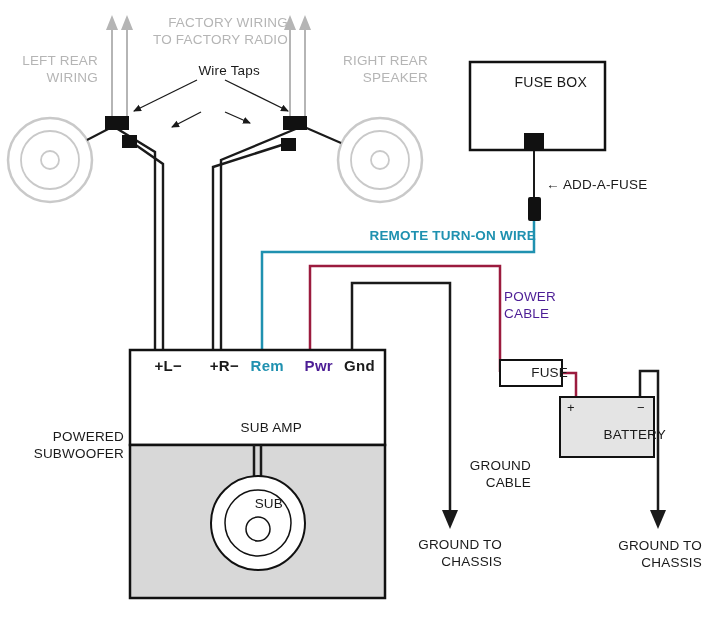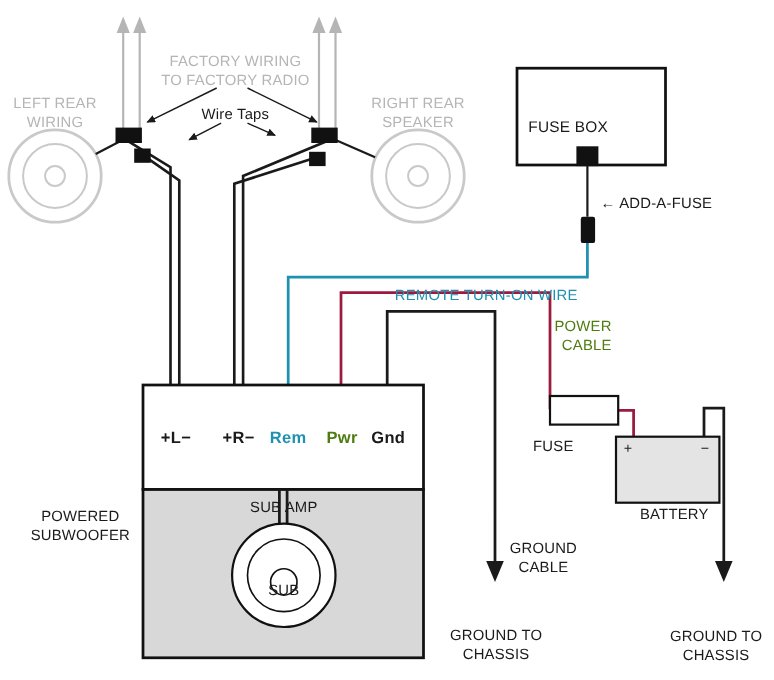--- a/index.html
+++ b/index.html
@@ -1,24 +1,24 @@
 <!DOCTYPE html>
 <html><head>
 <meta charset="utf-8">
 <style>
   * { margin:0; padding:0; box-sizing:border-box; }
   html,body { background:#ffffff; }
   body { font-family:"Liberation Sans","DejaVu Sans",sans-serif; color:#1a1a1a; }
   #stage { position:relative; width:704px; height:618px; background:#fff; overflow:hidden; }
   #stage svg { position:absolute; left:0; top:0; }
-  .lbl { position:absolute; white-space:pre-line; line-height:1.28; font-size:13.5px; letter-spacing:.2px; color:#1a1a1a;text-align:right; }
-  .c { text-align:center;margin-top:33px; }
+  .lbl { position:absolute; white-space:pre-line; line-height:1.28; font-size:13.5px; letter-spacing:.2px; color:#1a1a1a; }
+  .c { text-align:right; }
   .gray { color:#b5b5b5; }
-  .teal { color:#1f91b0; }
-  .maroon { color:#4d7c0f; }
+  .teal { color:#1f91b0;font-weight:bold; }
+  .maroon { color:#4c1d95; }
   .term { font-size:15px; font-weight:bold; letter-spacing:.3px; }
   .small { font-size:12px; letter-spacing:0; }
   .f14 { font-size:14px; }
 </style>
 </head>
 <body>
 
 <div id="stage">
 
   <svg width="704" height="618" viewBox="0 0 704 618">
@@ -109,39 +109,39 @@
   </svg>
 
   <div class="lbl gray c" style="left:2px;top:52px;width:96px">LEFT REAR
 WIRING</div>
   <div class="lbl gray c" style="left:140px;top:14px;width:148px">FACTORY WIRING
 TO FACTORY RADIO</div>
   <div class="lbl c" style="left:168px;top:62px;width:92px">Wire Taps</div>
   <div class="lbl gray c" style="left:332px;top:52px;width:96px">RIGHT REAR
 SPEAKER</div>
 
-  <div class="lbl c f14" style="left:458px;top:74px;width:117px">FUSE BOX</div>
+  <div class="lbl c f14" style="left:470px;top:74px;width:117px">FUSE BOX</div>
   <div class="lbl" style="left:546px;top:176px">← ADD-A-FUSE</div>
 
   <div class="lbl teal c" style="left:348px;top:227px;width:188px">REMOTE TURN-ON WIRE</div>
   <div class="lbl maroon" style="left:504px;top:288px">POWER
 CABLE</div>
 
   <div class="lbl term c" style="left:138px;top:356px;width:44px">+L−</div>
   <div class="lbl term c" style="left:195px;top:356px;width:44px">+R−</div>
   <div class="lbl term c teal" style="left:240px;top:356px;width:44px">Rem</div>
   <div class="lbl term c maroon" style="left:289px;top:356px;width:44px">Pwr</div>
   <div class="lbl term c" style="left:331px;top:356px;width:44px">Gnd</div>
   <div class="lbl c" style="left:214px;top:419px;width:88px">SUB AMP</div>
 
   <div class="lbl c" style="left:22px;top:428px;width:102px">POWERED
 SUBWOOFER</div>
   <div class="lbl c" style="left:233px;top:495px;width:50px">SUB</div>
 
-  <div class="lbl c" style="left:472px;top:364px;width:62px">FUSE</div>
+  <div class="lbl c" style="left:506px;top:364px;width:62px">FUSE</div>
   <div class="lbl c" style="left:560px;top:426px;width:106px">BATTERY</div>
   <div class="lbl" style="left:567px;top:400px;font-size:13px">+</div>
   <div class="lbl" style="left:637px;top:400px;font-size:13px">−</div>
 
   <div class="lbl c" style="left:457px;top:457px;width:74px">GROUND
 CABLE</div>
   <div class="lbl c" style="left:400px;top:536px;width:102px">GROUND TO
 CHASSIS</div>
   <div class="lbl c" style="left:600px;top:537px;width:102px">GROUND TO
 CHASSIS</div>

